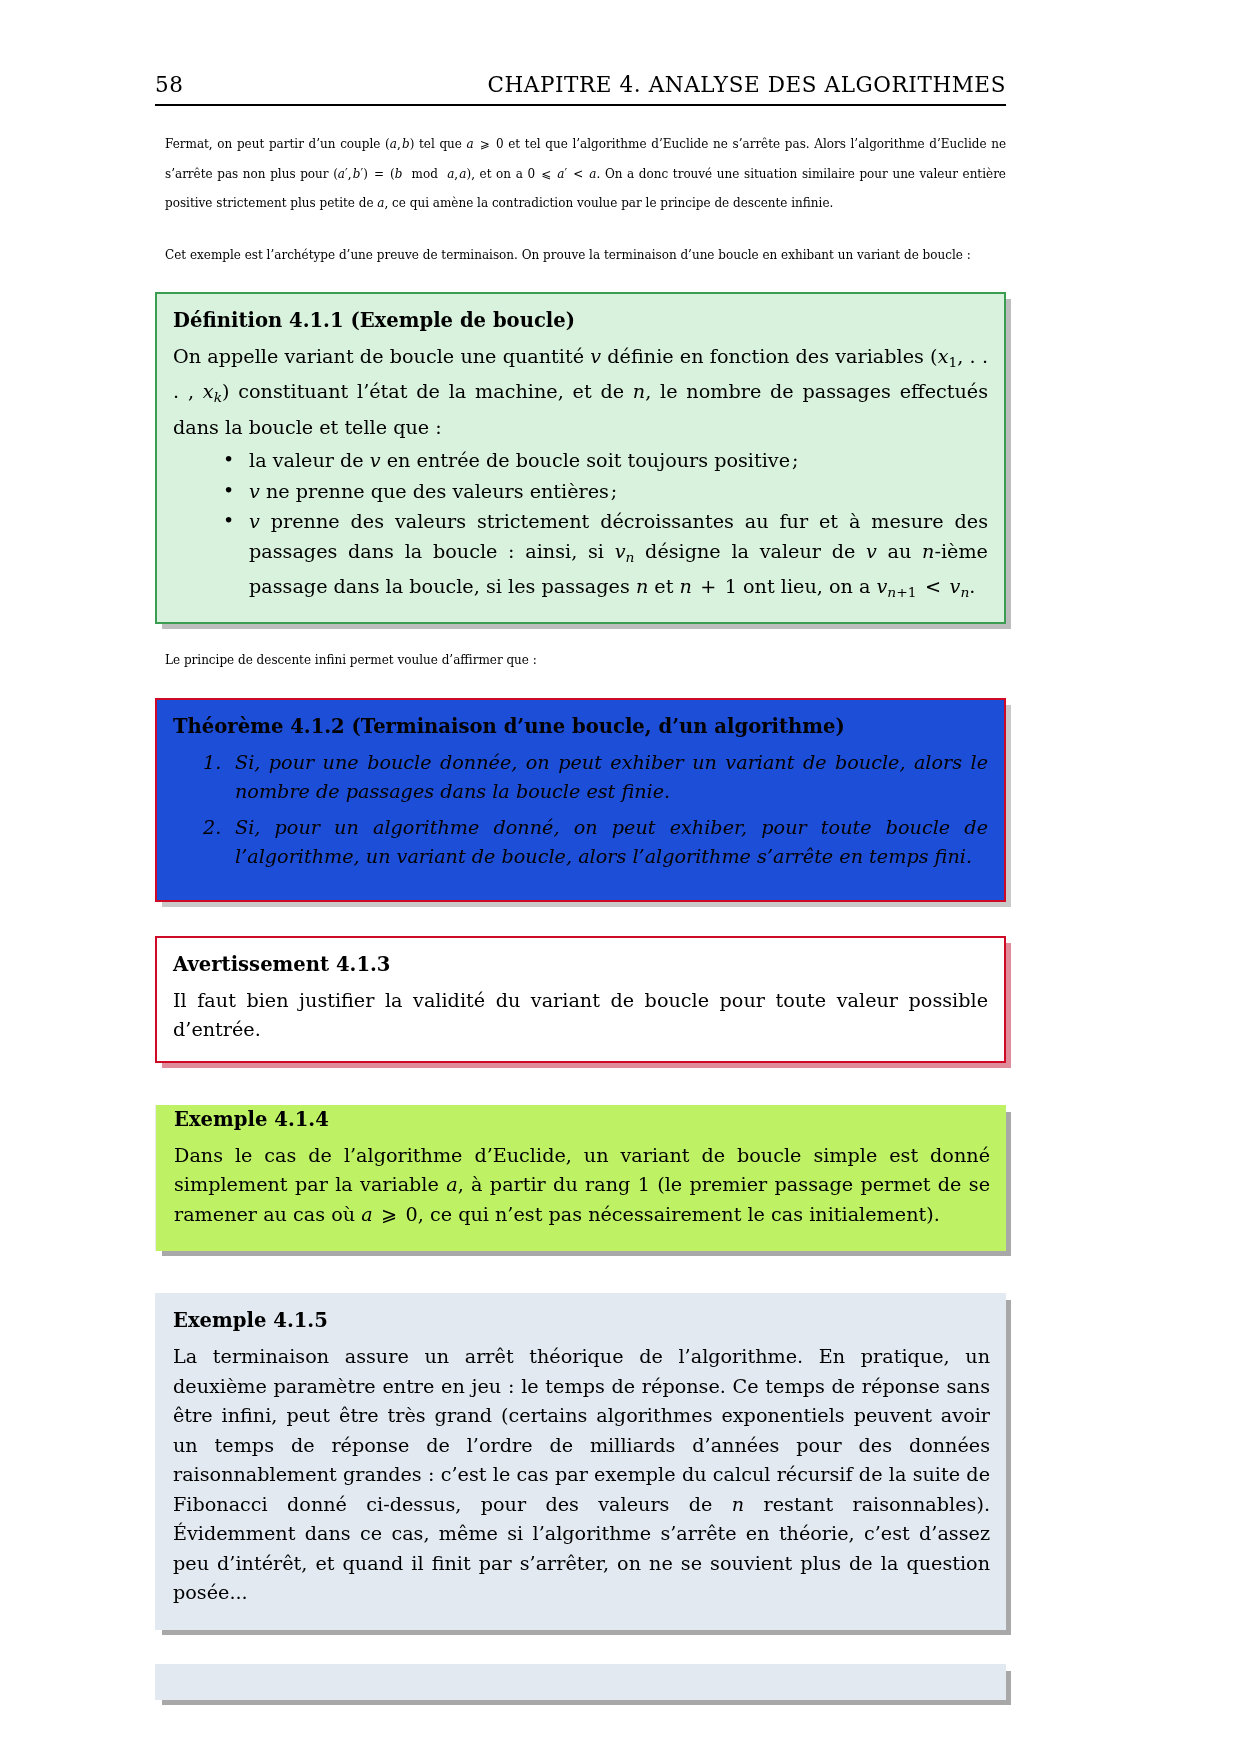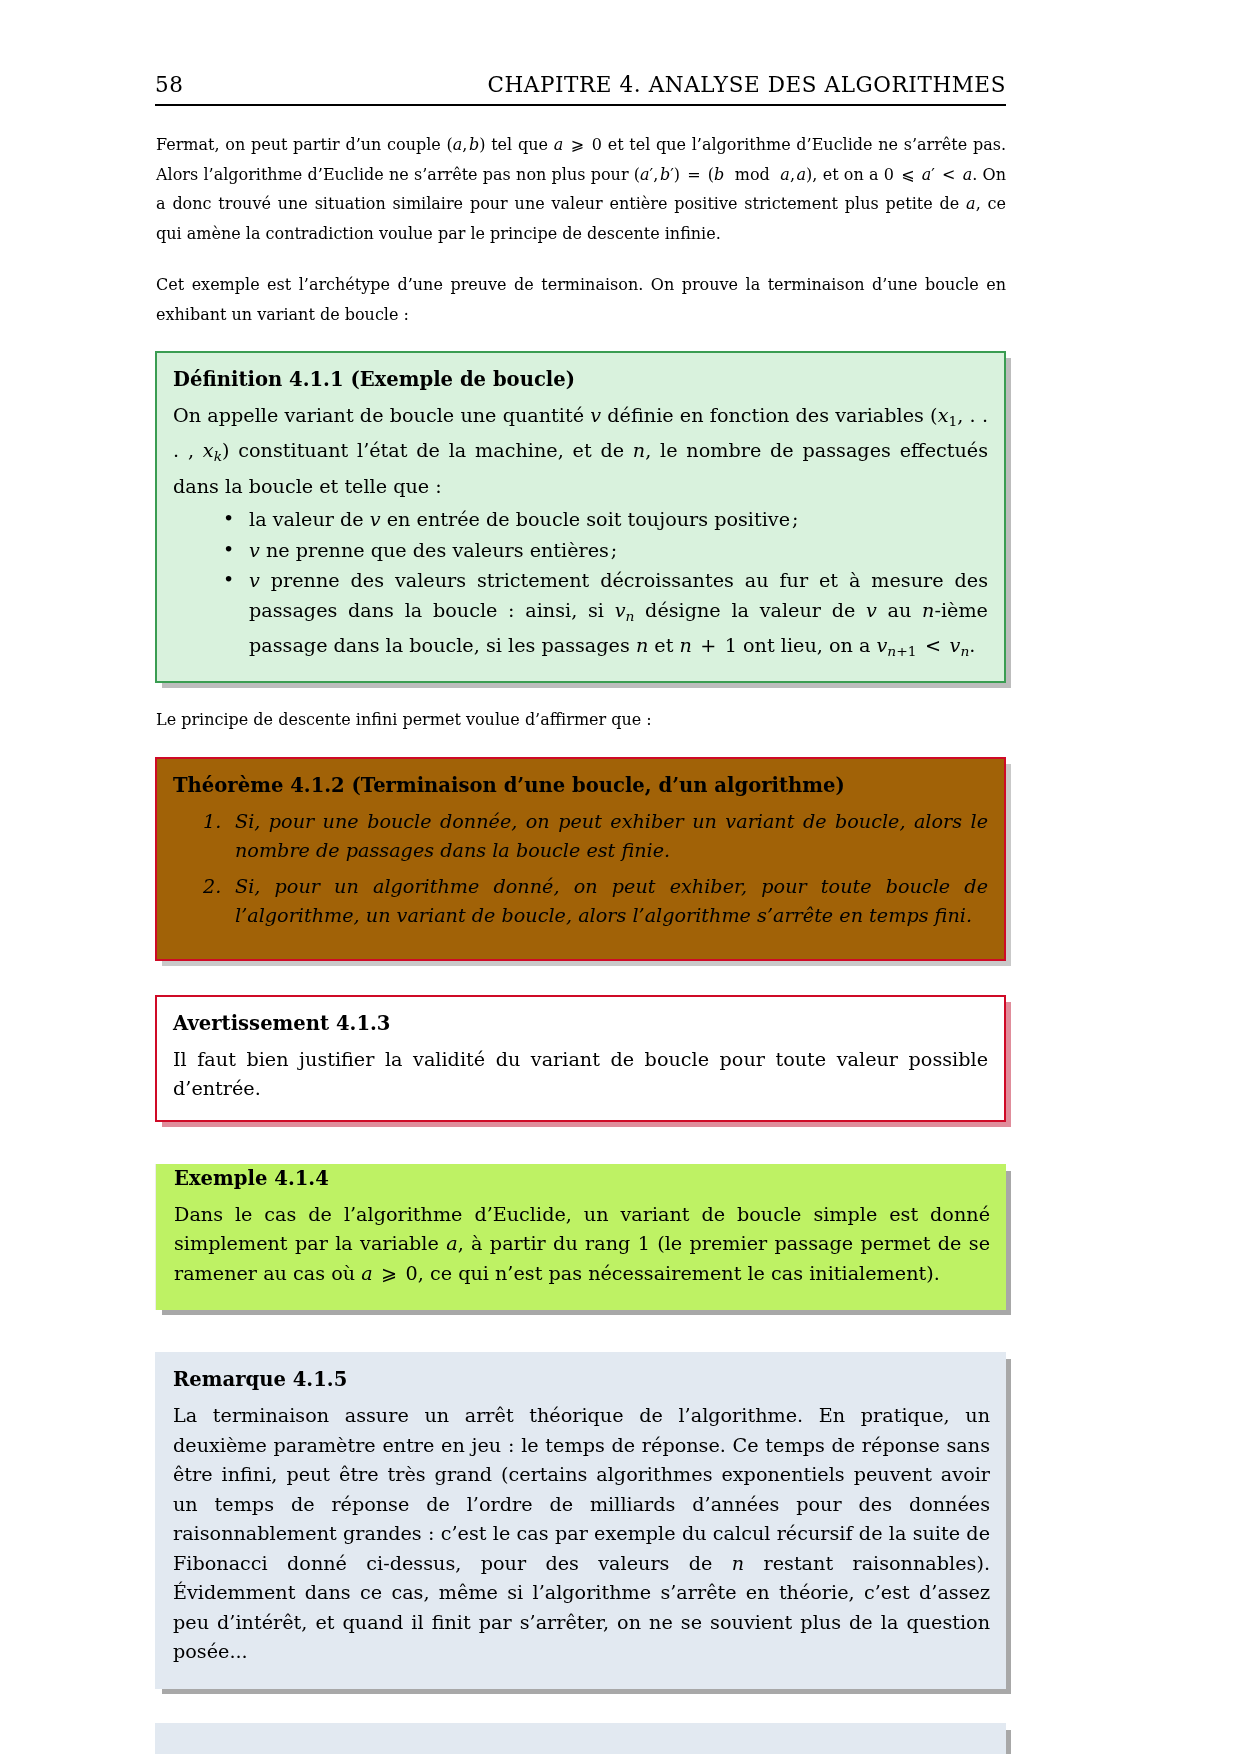--- a/index.html
+++ b/index.html
@@ -45,22 +45,22 @@
   }
 
   
   .content {
     position: absolute;
     left: 155px;
     top: 130px;
     width: 851px;
   }
   p.para {
-    margin: 0 0 0 1px;
-    font-size: 16px;
+    margin: 0 0 0 10px;
+    font-size: 12px;
     line-height: 29.5px;
     text-align: justify;
     text-justify: inter-word;
     hyphens: none;
   }
   p.gap-top { margin-top: 22px; }
 
   
   .m  { font-style: italic; font-family: "DejaVu Serif","Liberation Serif",serif; }
   .mr { font-style: normal; }
@@ -89,21 +89,21 @@
 
   
   .bx-green {
     background: #d9f2dd;
     border: 2px solid #3a9d52;
     padding: 13px 16px 14px 16px;
     box-shadow: 6px 6px 0 -1px #bdbdbd;
   }
   
   .bx-pink {
-    background: #a16207;
+    background: #1d4ed8;
     border: 2.5px solid #cf0a26;
     padding: 13px 16px 12px 16px;
     box-shadow: 6px 6px 0 -1px #c9c9c9;
   }
   
   .bx-white {
     background: #ffffff;
     border: 2.5px solid #cf0a26;
     padding: 13px 16px 16px 16px;
     box-shadow: 6px 6px 0 -1px #e08d9b;
@@ -239,21 +239,21 @@
       <div class="bx bx-gray">
         <div class="bxtitle">Exemple 4.1.4</div>
         <p>Dans le cas de l’algorithme d’Euclide, un variant de boucle simple est donné simplement par la variable <span class="m">a</span>, à partir du rang 1 (le premier passage permet de se ramener au cas où <span class="m">a</span>&nbsp;<span class="op">⩾</span>&nbsp;0, ce qui n’est pas nécessairement le cas initialement).</p>
       </div>
     </div>
 
     <div class="spacer-42"></div>
 
     <div class="boxwrap">
       <div class="bx bx-blue">
-        <div class="bxtitle">Remarque 4.1.5</div>
+        <div class="bxtitle">Exemple 4.1.5</div>
         <p>La terminaison assure un arrêt théorique de l’algorithme. En pratique, un deuxième paramètre entre en jeu : le temps de réponse. Ce temps de réponse sans être infini, peut être très grand (certains algorithmes exponentiels peuvent avoir un temps de réponse de l’ordre de milliards d’années pour des données raisonnablement grandes : c’est le cas par exemple du calcul récursif de la suite de Fibonacci donné ci-dessus, pour des valeurs de <span class="m">n</span> restant raisonnables). Évidemment dans ce cas, même si l’algorithme s’arrête en théorie, c’est d’assez peu d’intérêt, et quand il finit par s’arrêter, on ne se souvient plus de la question posée...</p>
       </div>
     </div>
 
     <div class="spacer-34"></div>
 
     <div class="boxwrap">
       <div class="bx bx-blue">
         
         

